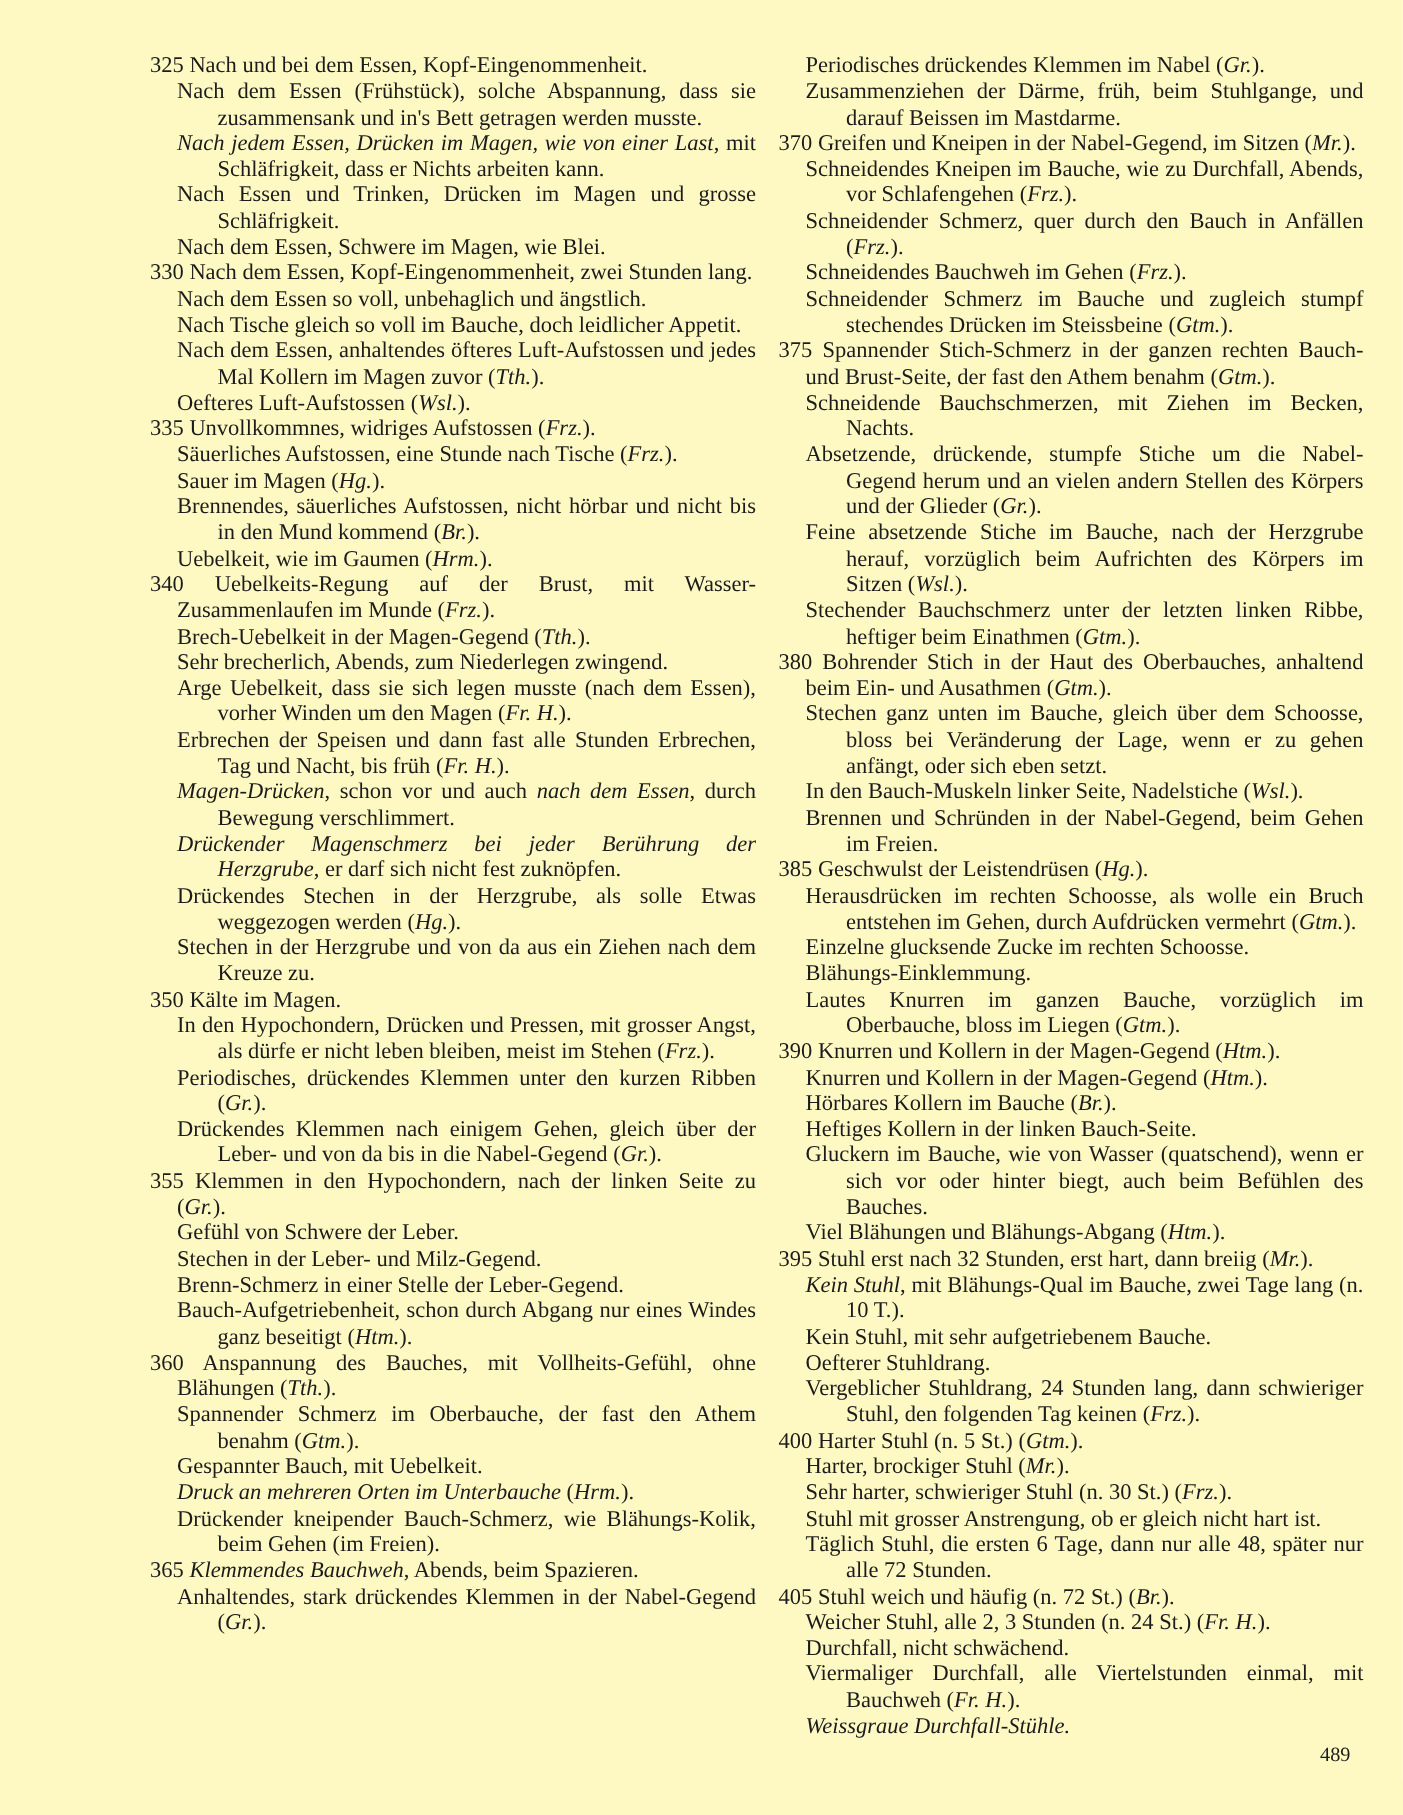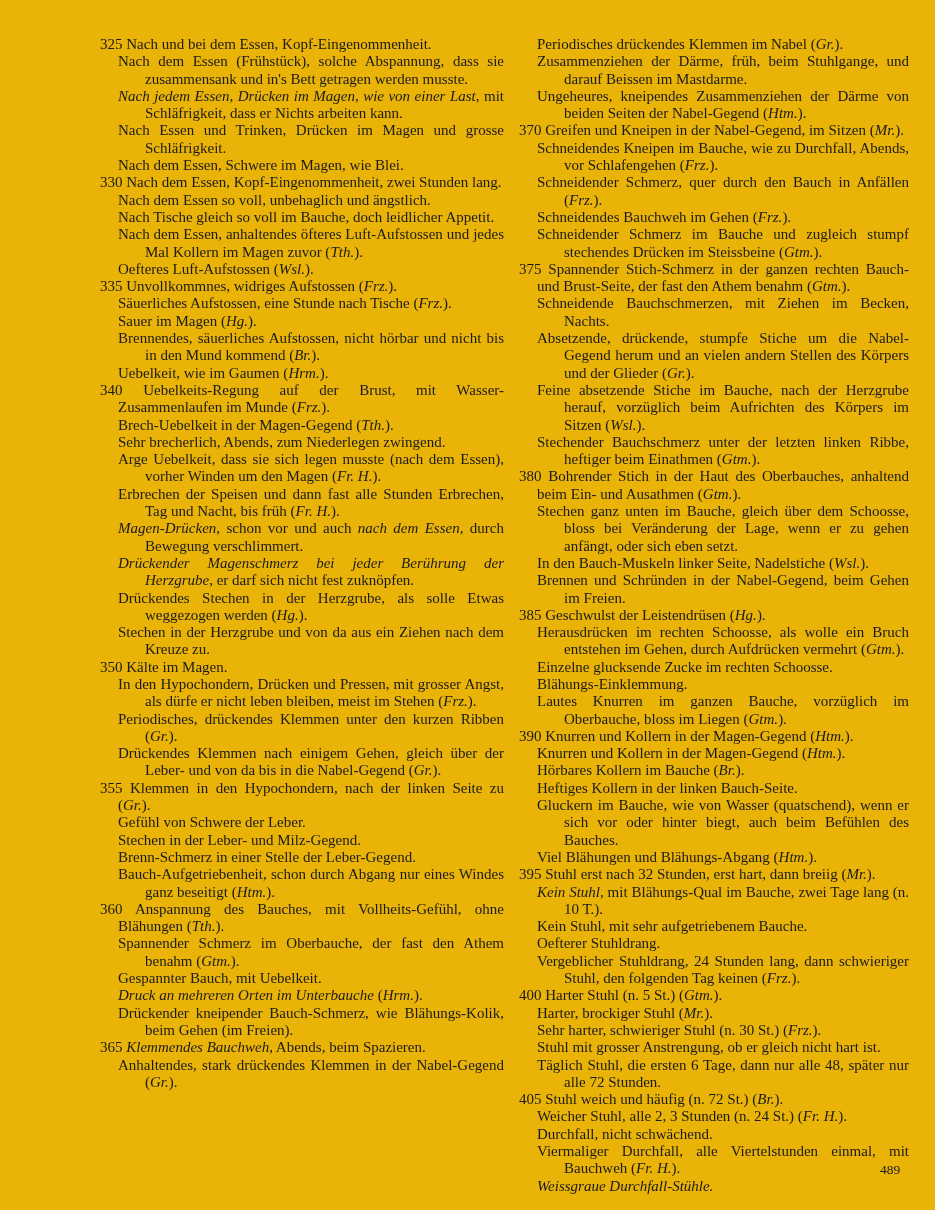--- a/index.html
+++ b/index.html
@@ -1,20 +1,20 @@
 <!DOCTYPE html>
 <html><head>
 <meta charset="utf-8">
 <style>
   html,body{margin:0;padding:0;}
   body{
     width:935px;height:1210px;background:#ffffff;position:relative;overflow:hidden;
     font-family:"Liberation Serif","DejaVu Serif",serif;color:#1b1b1b;
   }
-  .page{position:absolute;inset:0;background:#eab308;}
+  .page{position:absolute;inset:0;background:#fef9c3;}
   .col{
     position:absolute;top:36px;font-size:15px;line-height:17.3px;
     text-align:justify;letter-spacing:0px;
   }
   #col-left{left:100px;width:404px;}
   #col-right{left:519px;width:390px;}
   p.entry{margin:0;padding:0;}
   p.num{padding-left:18px;text-indent:-18px;}
   p.sub{padding-left:45px;text-indent:-27px;}
   .eno{white-space:pre;}
@@ -65,21 +65,20 @@
       <p class="entry sub">Spannender Schmerz im Oberbauche, der fast den Athem benahm (<i>Gtm.</i>).</p>
       <p class="entry sub">Gespannter Bauch, mit Uebelkeit.</p>
       <p class="entry sub"><i>Druck an mehreren Orten im Unterbauche</i> (<i>Hrm.</i>).</p>
       <p class="entry sub">Drückender kneipender Bauch-Schmerz, wie Blähungs-Kolik, beim Gehen (im Freien).</p>
       <p class="entry num"><span class="eno">365 </span><i>Klemmendes Bauchweh</i>, Abends, beim Spazieren.</p>
       <p class="entry sub">Anhaltendes, stark drückendes Klemmen in der Nabel-Gegend (<i>Gr.</i>).</p>
     </div>
   <div class="col" id="col-right">
       <p class="entry sub">Periodisches drückendes Klemmen im Nabel (<i>Gr.</i>).</p>
       <p class="entry sub">Zusammenziehen der Därme, früh, beim Stuhlgange, und darauf Beissen im Mastdarme.</p>
-      <p class="entry sub">Ungeheures, kneipendes Zusammenziehen der Därme von beiden Seiten der Nabel-Gegend (<i>Htm.</i>).</p>
       <p class="entry num"><span class="eno">370 </span>Greifen und Kneipen in der Nabel-Gegend, im Sitzen (<i>Mr.</i>).</p>
       <p class="entry sub">Schneidendes Kneipen im Bauche, wie zu Durchfall, Abends, vor Schlafengehen (<i>Frz.</i>).</p>
       <p class="entry sub">Schneidender Schmerz, quer durch den Bauch in Anfällen (<i>Frz.</i>).</p>
       <p class="entry sub">Schneidendes Bauchweh im Gehen (<i>Frz.</i>).</p>
       <p class="entry sub">Schneidender Schmerz im Bauche und zugleich stumpf stechendes Drücken im Steissbeine (<i>Gtm.</i>).</p>
       <p class="entry num"><span class="eno">375 </span>Spannender Stich-Schmerz in der ganzen rechten Bauch- und Brust-Seite, der fast den Athem benahm (<i>Gtm.</i>).</p>
       <p class="entry sub">Schneidende Bauchschmerzen, mit Ziehen im Becken, Nachts.</p>
       <p class="entry sub">Absetzende, drückende, stumpfe Stiche um die Nabel-Gegend herum und an vielen andern Stellen des Körpers und der Glieder (<i>Gr.</i>).</p>
       <p class="entry sub">Feine absetzende Stiche im Bauche, nach der Herzgrube herauf, vorzüglich beim Aufrichten des Körpers im Sitzen (<i>Wsl.</i>).</p>
       <p class="entry sub">Stechender Bauchschmerz unter der letzten linken Ribbe, heftiger beim Einathmen (<i>Gtm.</i>).</p>

